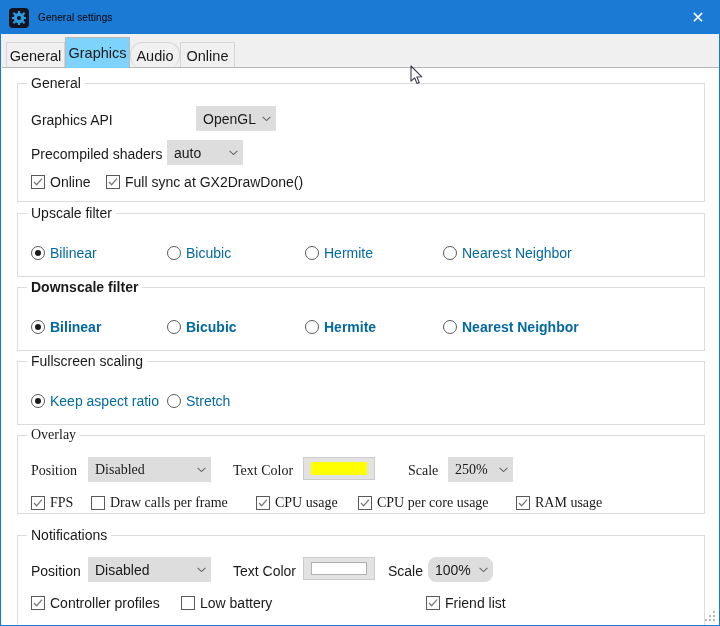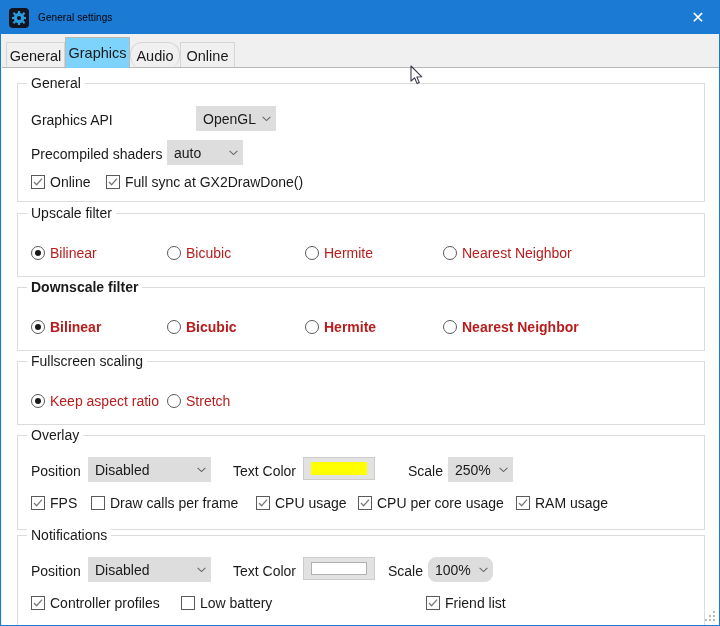--- a/index.html
+++ b/index.html
@@ -209,21 +209,21 @@
   .rb.on .ring::after {
     content: "";
     position: absolute;
     left: 3px; top: 3px;
     width: 6px; height: 6px;
     border-radius: 50%;
     background: #1a1a1a;
   }
   .rb .rbl {
     font-size: 14px;
-    color: #b91c1c;
+    color: #0369a1;
     margin-left: 5px;
     line-height: 18px;
   }
 
   
   .swatch {
     position: absolute;
     box-sizing: border-box;
     width: 72px; height: 23px;
     background: #e2e2e2;
@@ -383,21 +383,21 @@
         <div class="rb on" style="left:13px; top:30px;">
           <span class="ring"></span>
           <span class="rbl">Keep aspect ratio</span>
         </div>
         <div class="rb" style="left:149px; top:30px;">
           <span class="ring"></span>
           <span class="rbl">Stretch</span>
         </div>
       </div>
 
-      <div class="group" style="left:8px; top:361px; width:688px; height:95px;">
+      <div class="group" style="left:8px; top:361px; width:688px; height:79px;font-family:Liberation Serif, serif;">
         <div class="legend">Overlay</div>
 
         <div class="lbl" style="left:13px; top:26px;">Position</div>
         <div class="combo" style="left:70px; top:21px; width:123px;">
           <span class="cval">Disabled</span>
           <span class="carrow">
             <svg width="9" height="6" viewBox="0 0 9 6">
                 <path d="M0.6 0.8 L4.5 4.6 L8.4 0.8" fill="none" stroke="#666" stroke-width="1.1"></path>
               </svg>
           </span>

